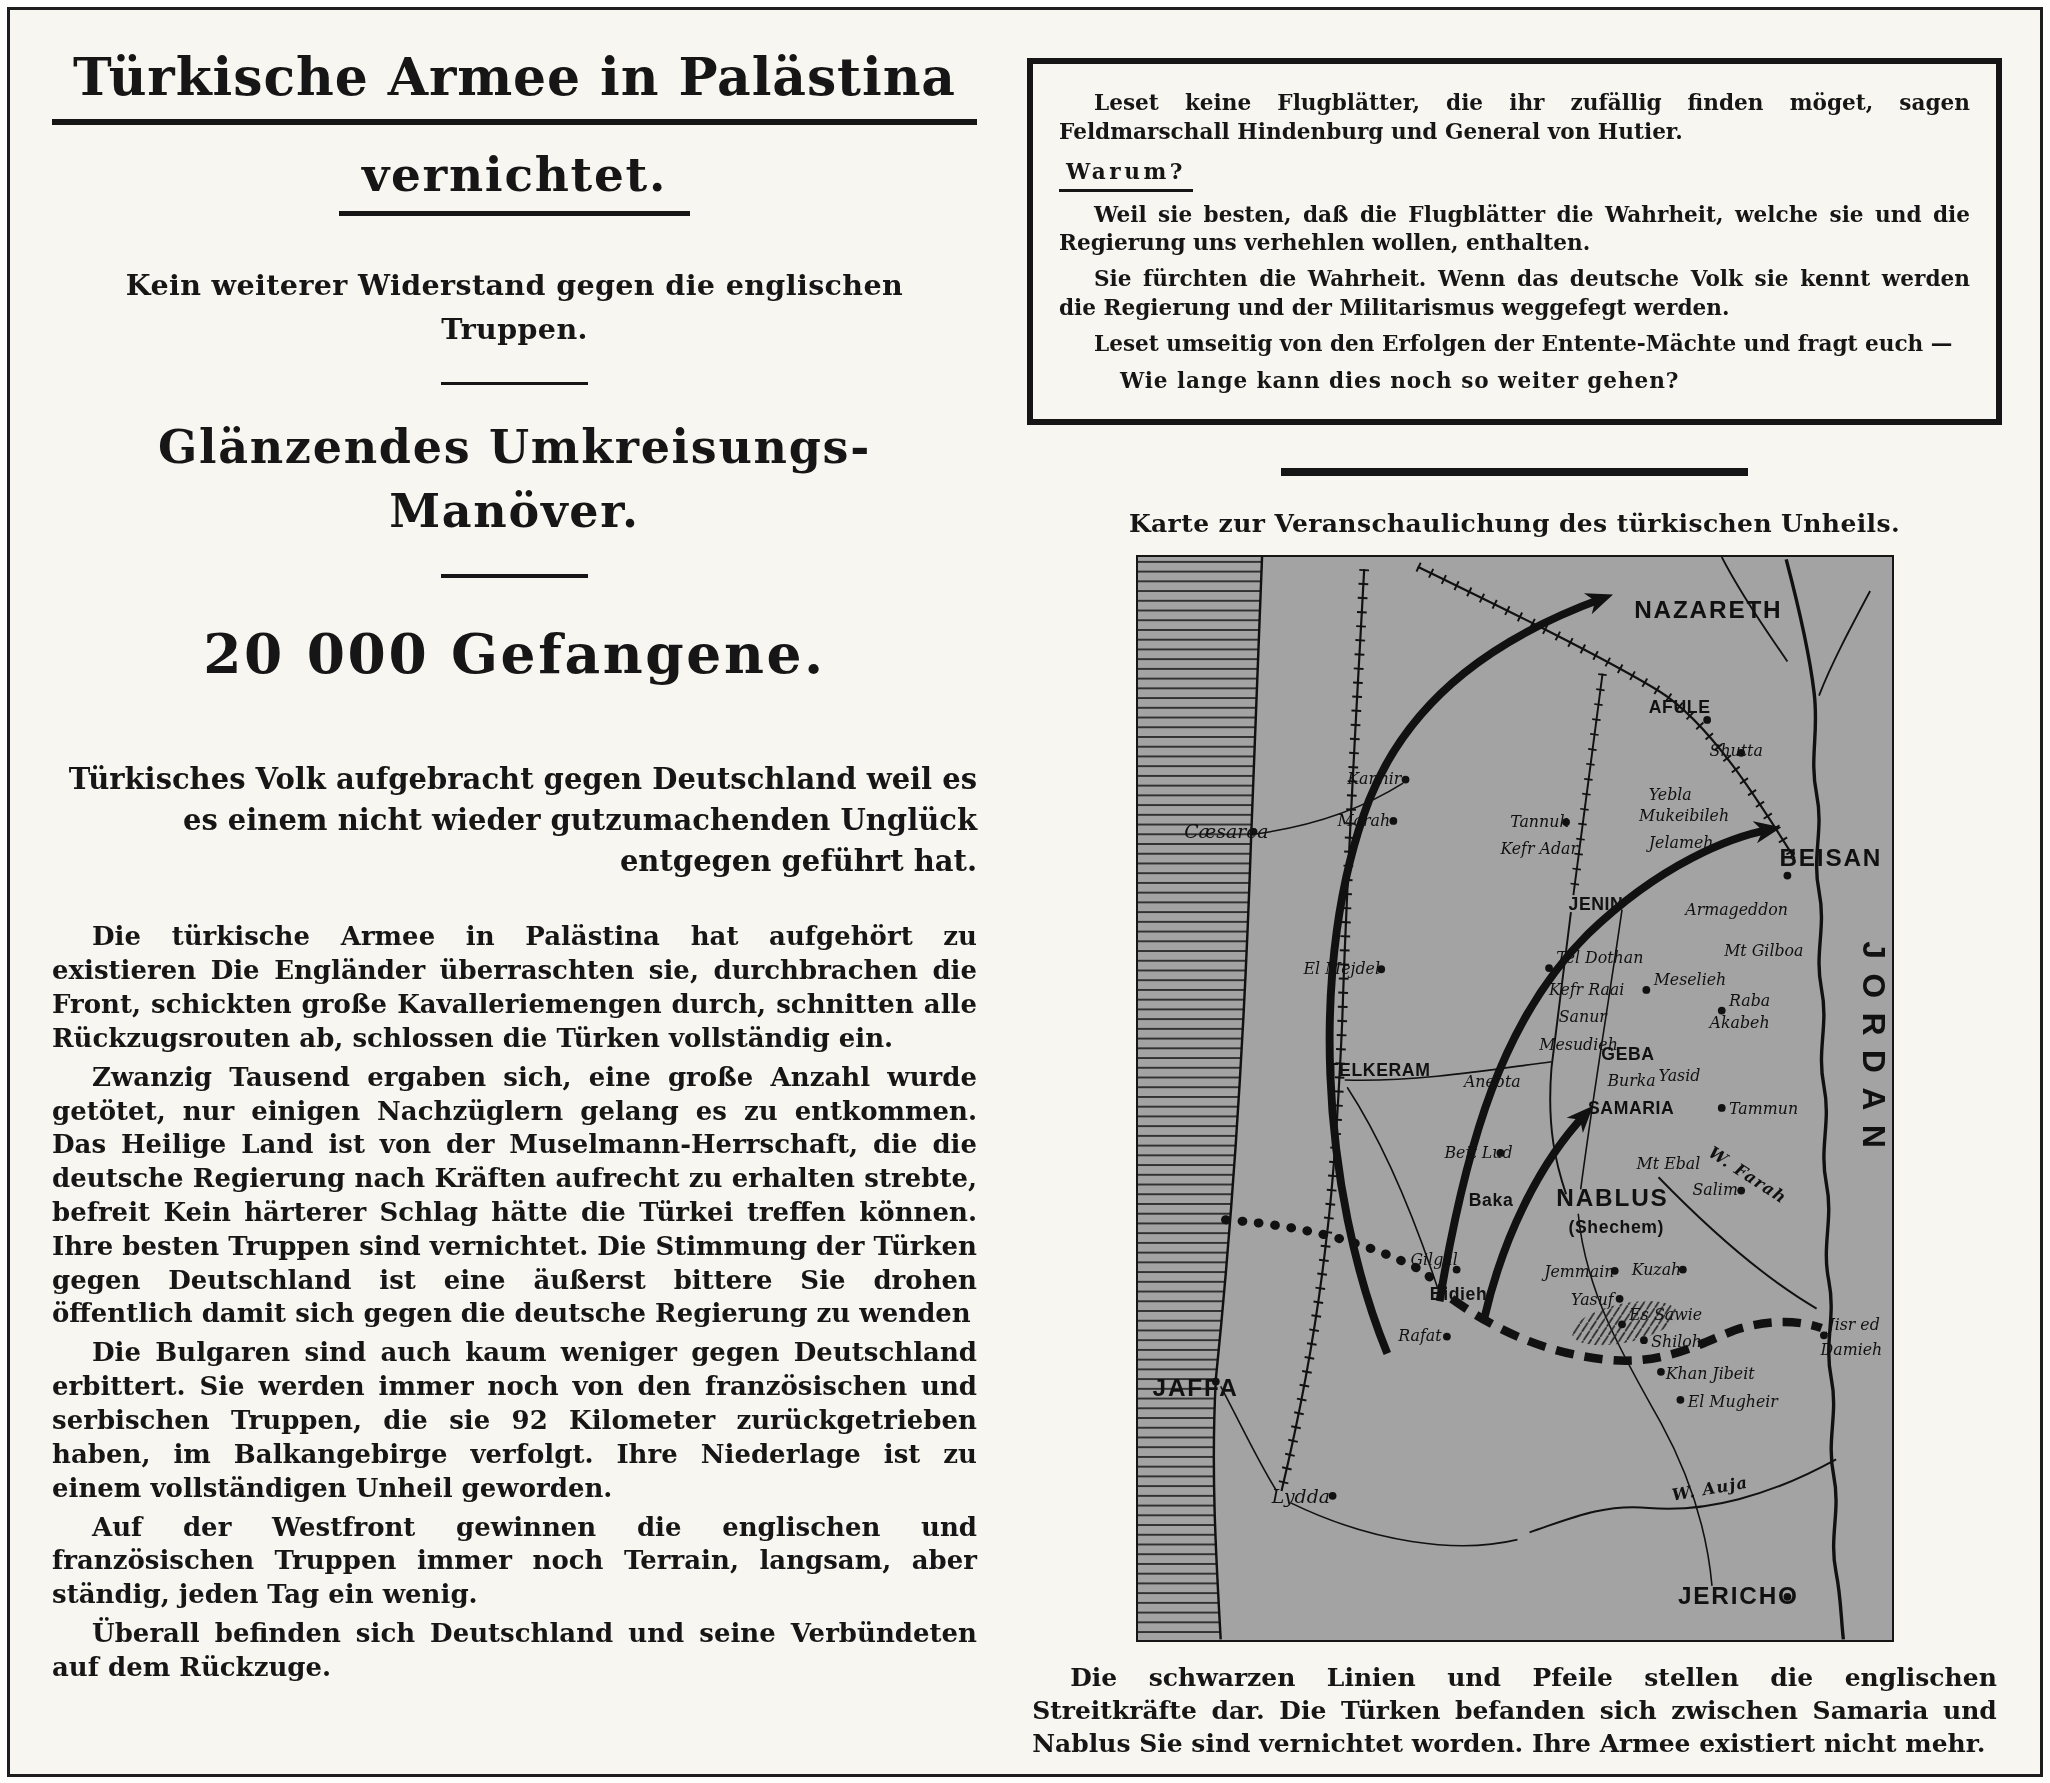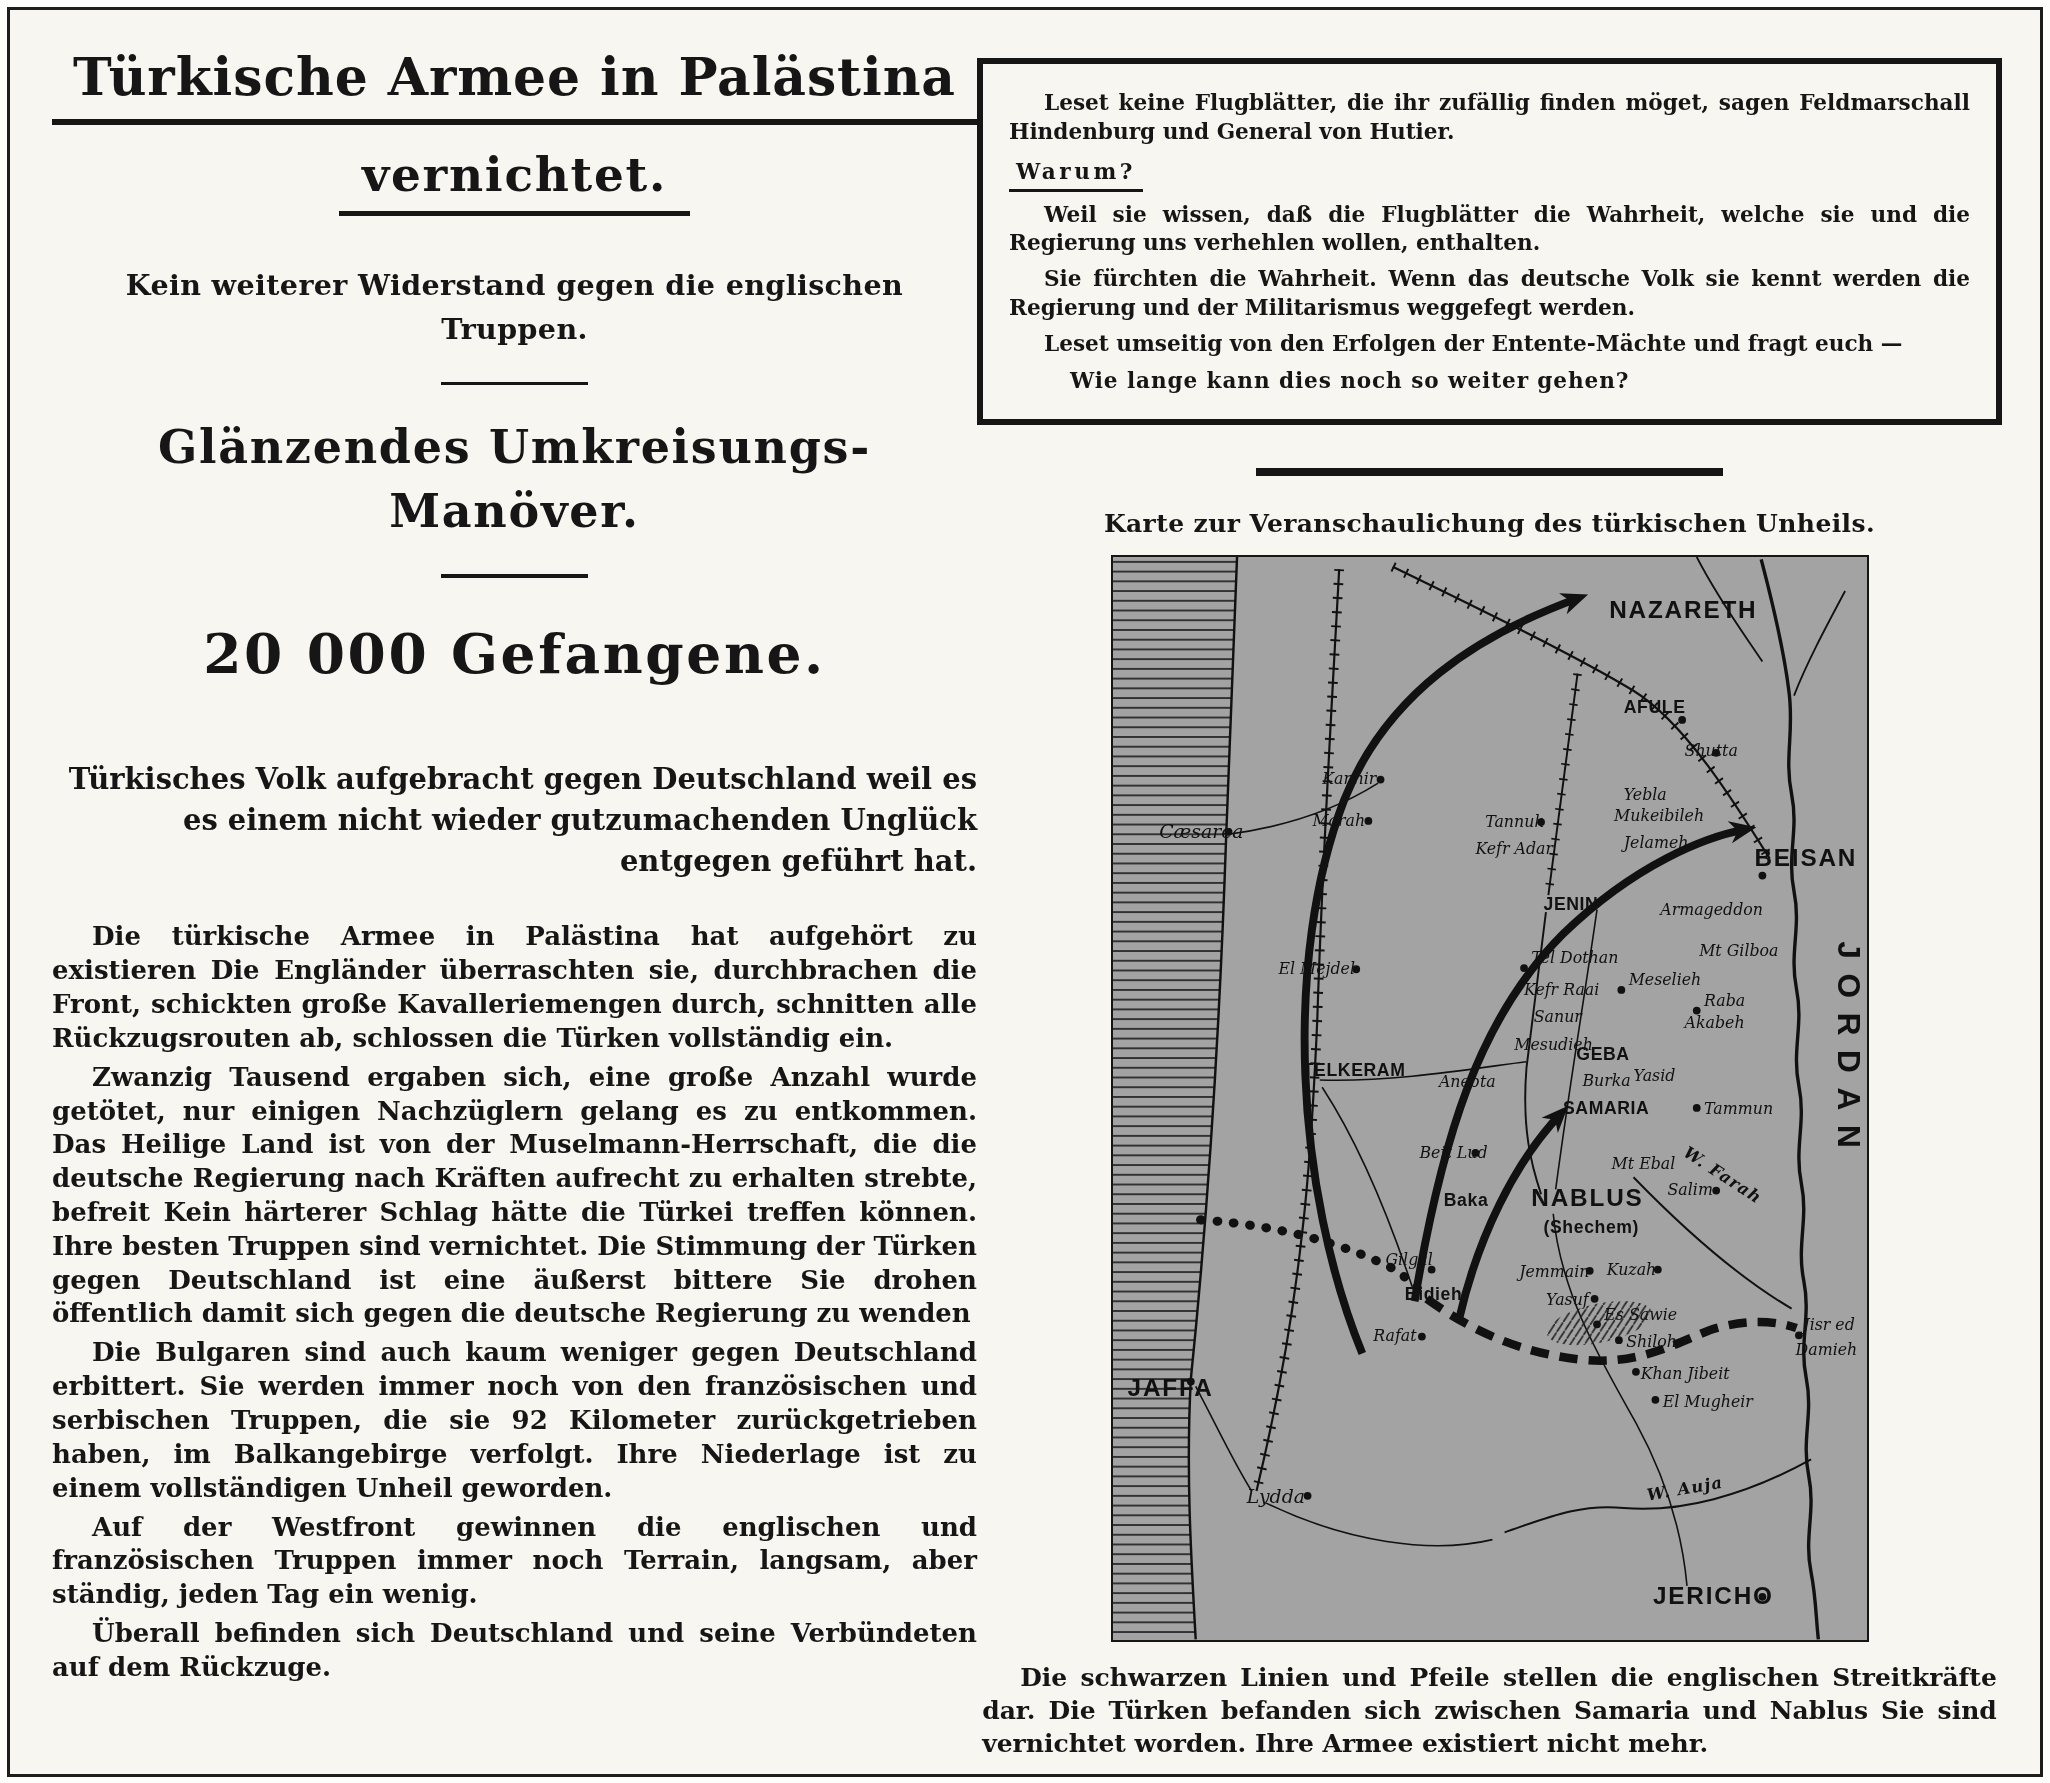--- a/index.html
+++ b/index.html
@@ -1,20 +1,20 @@
 <!DOCTYPE html>
 <html style="font-size:14px"><head>
 <meta charset="utf-8">
 <style>
   html,body { margin:0; padding:0; background:#fdfdfb; }
   .page {
     width:2036px; height:1770px; margin:7px; box-sizing:border-box;
     background:#f7f6f1; border:3.5px solid #1d1d1d;
     padding:36px 38px 26px 42px;
-    display:flex; 
+    display:flex; gap:50px;
     color:#161616; font-family:"DejaVu Serif", serif;
     overflow:hidden;
   }
   .col-left { width:925px; flex:none; }
   .col-right { flex:1; min-width:0; }
 
   .title1 {
     font-size:52px; font-weight:bold; margin:0; text-align:center;
     letter-spacing:0.9px; padding-bottom:12px; border-bottom:6px solid #161616;
   }
@@ -86,21 +86,21 @@
       <p>Auf der Westfront gewinnen die englischen und französischen Truppen immer noch Terrain, langsam, aber ständig, jeden Tag ein wenig.</p>
       <p>Überall befinden sich Deutschland und seine Verbündeten auf dem Rückzuge.</p>
     </div>
   </div>
 
   <div class="col-right">
 
     <div class="notice-box">
       <p class="bx">Leset keine Flugblätter, die ihr zufällig finden möget, sagen Feldmarschall Hindenburg und General von Hutier.</p>
       <p class="bx-warum"><span class="warum-u">Warum?</span></p>
-      <p class="bx">Weil sie wissen, daß die Flugblätter die Wahrheit, welche sie und die Regierung uns verhehlen wollen, enthalten.</p>
+      <p class="bx">Weil sie besten, daß die Flugblätter die Wahrheit, welche sie und die Regierung uns verhehlen wollen, enthalten.</p>
       <p class="bx">Sie fürchten die Wahrheit. Wenn das deutsche Volk sie kennt werden die Regierung und der Militarismus weggefegt werden.</p>
       <p class="bx">Leset umseitig von den Erfolgen der Entente-Mächte und fragt euch —</p>
       <p class="bx-q">Wie lange kann dies noch so weiter gehen?</p>
     </div>
 
     <div class="big-divider"></div>
 
     <p class="map-caption">Karte zur Veranschaulichung des türkischen Unheils.</p>
 
     <div class="map-frame">

